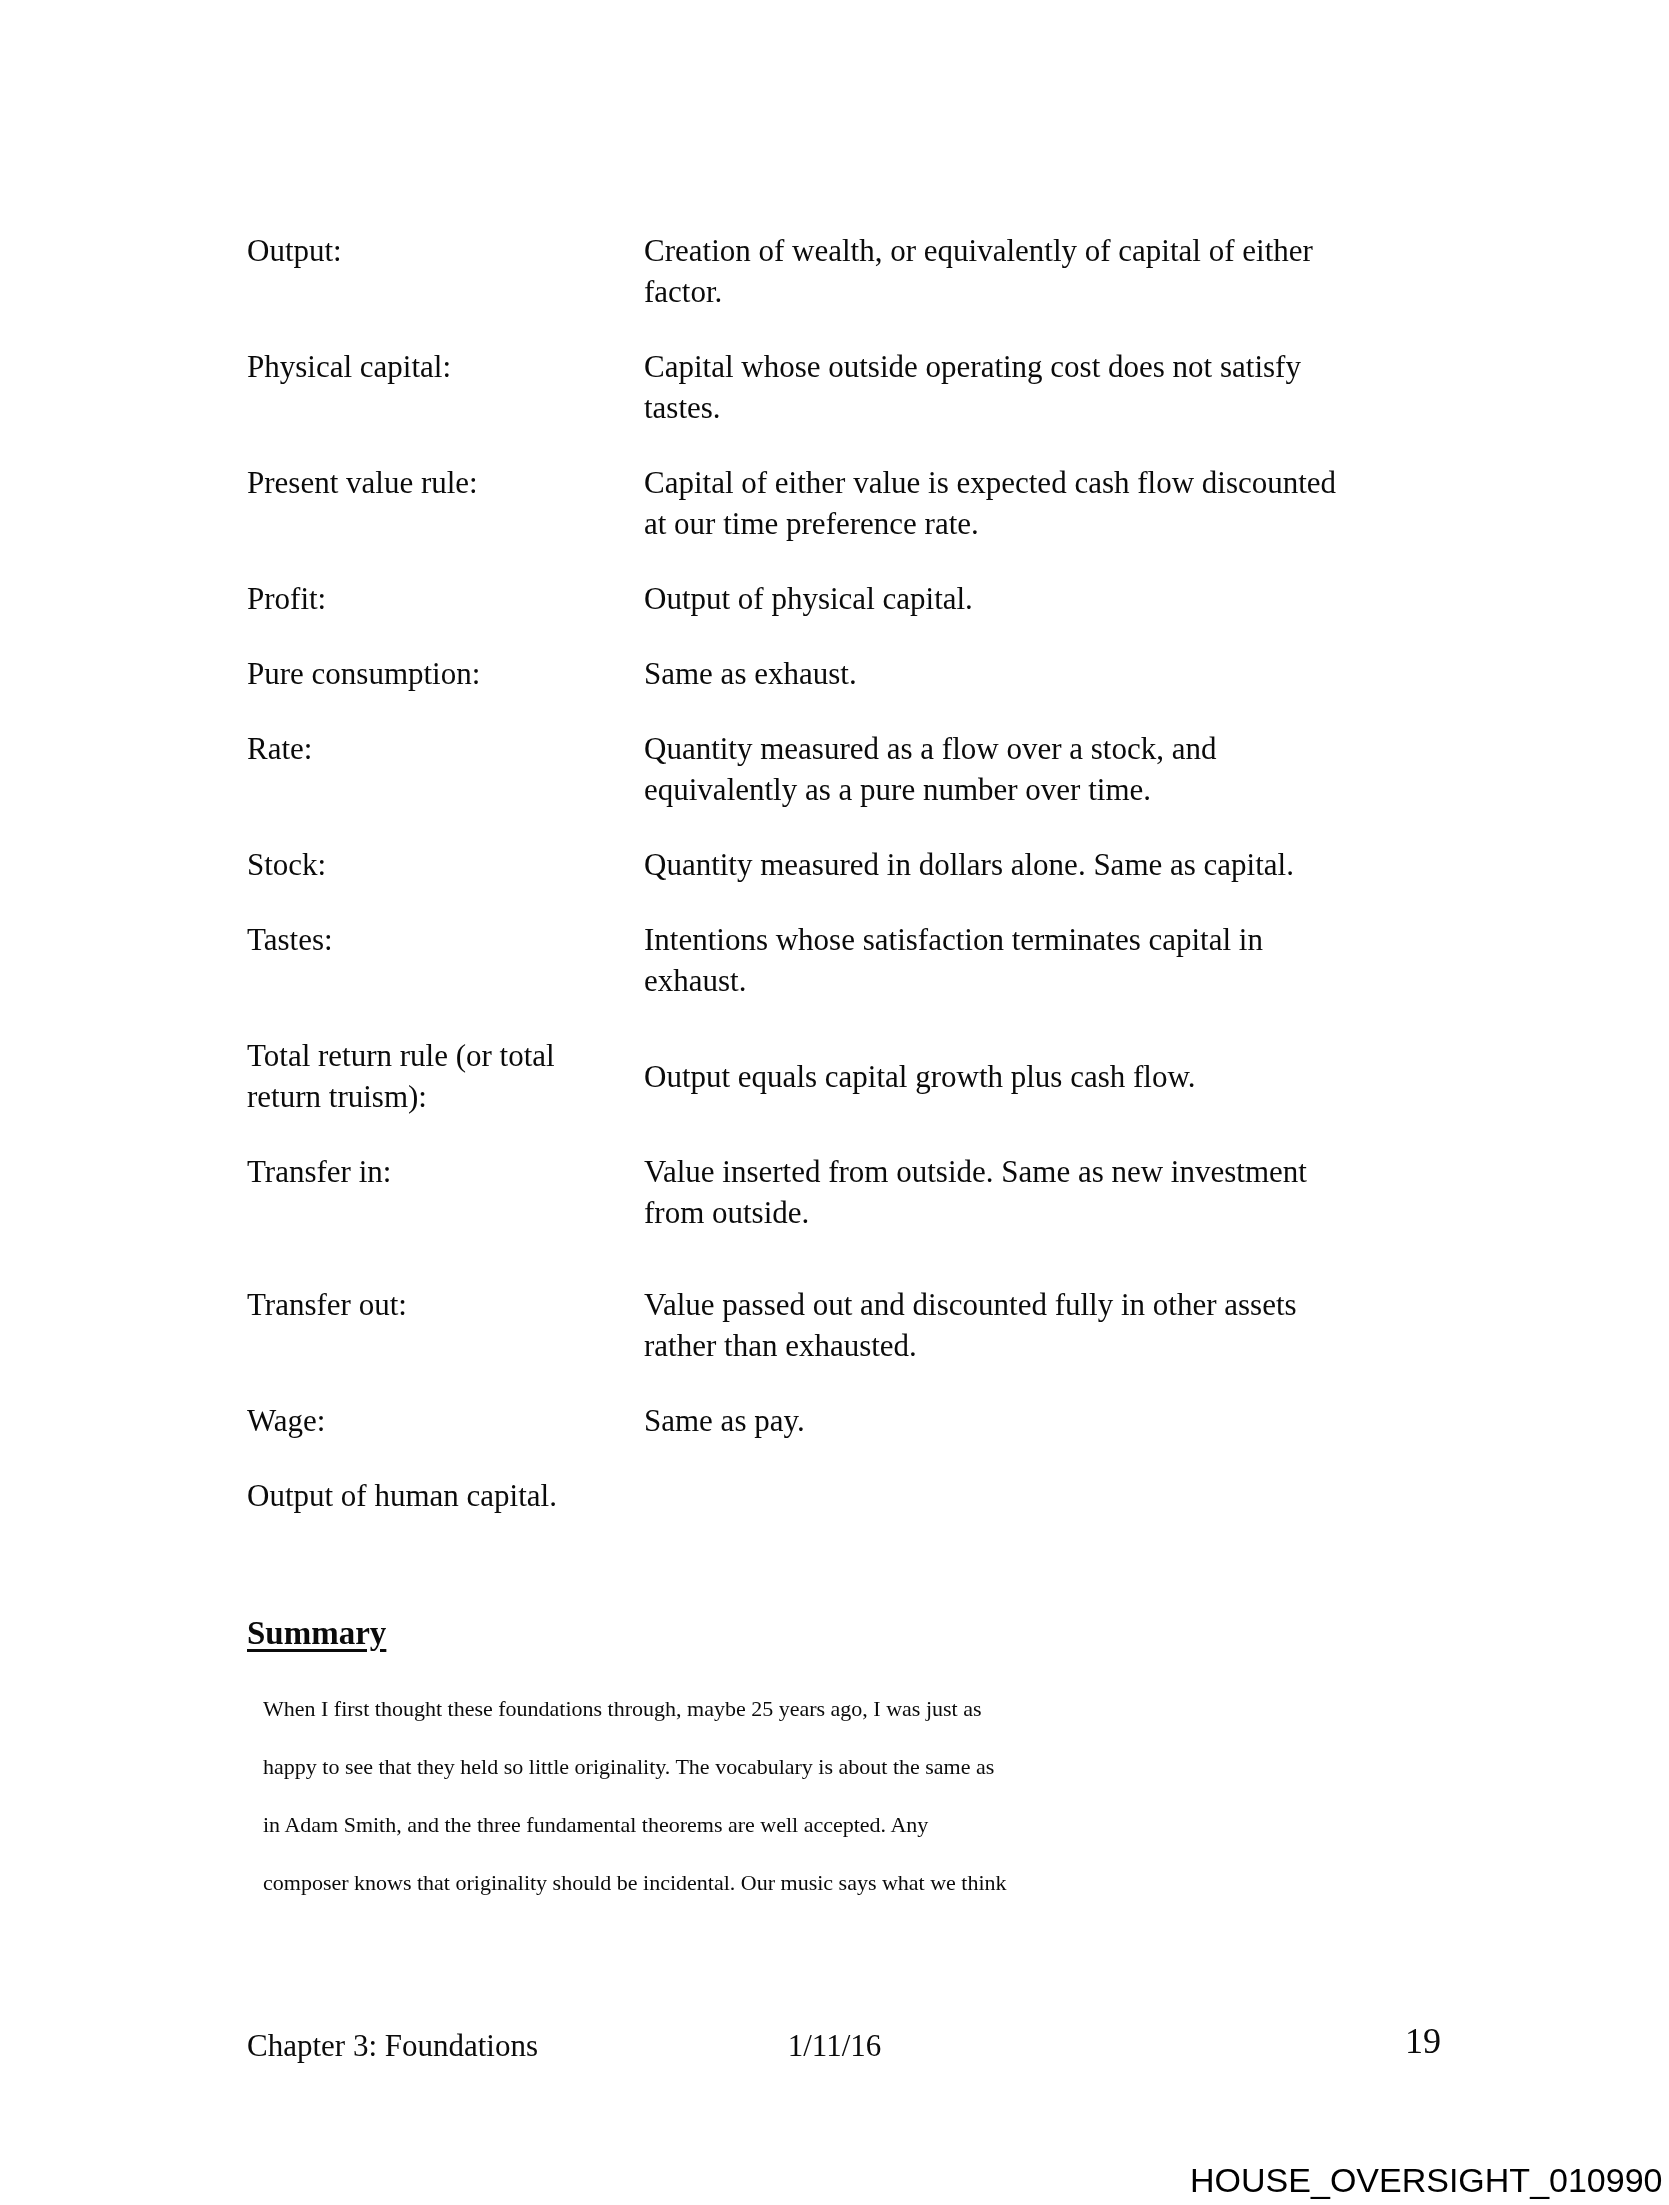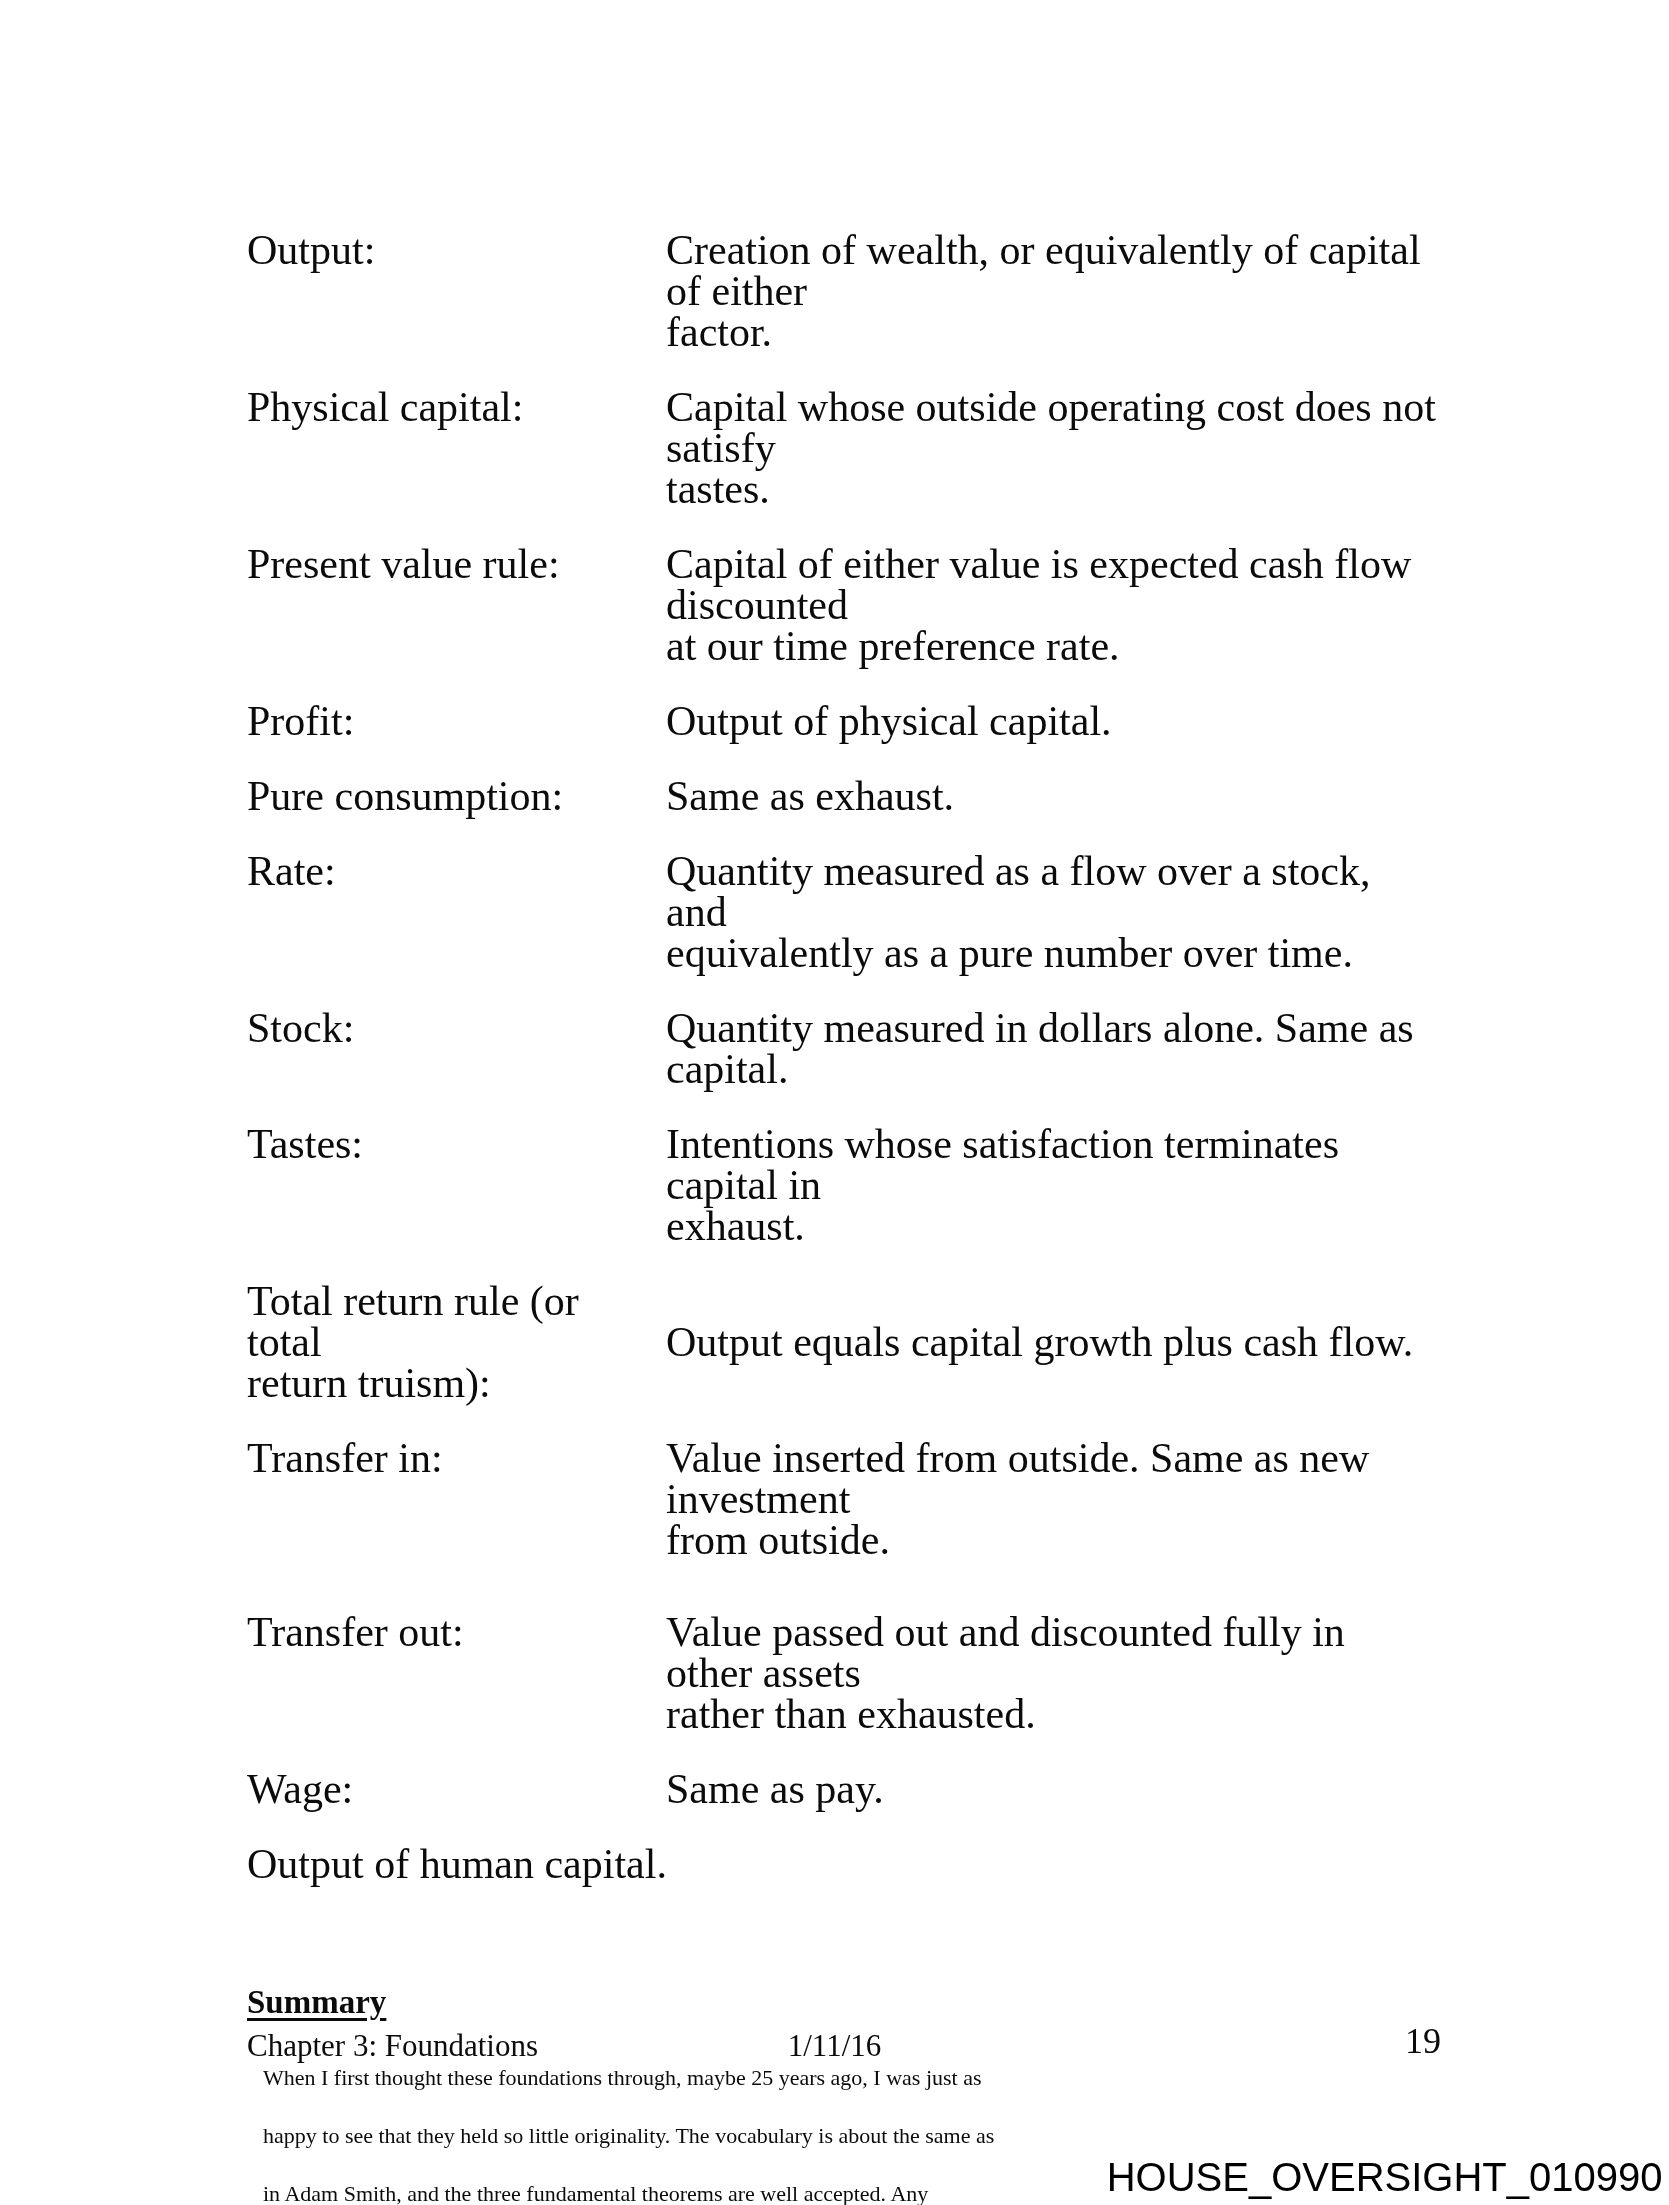--- a/index.html
+++ b/index.html
@@ -19,23 +19,22 @@
     position: absolute;
     left: 247px;
     top: 230px;
     width: 1191px;
   }
   .glossary { display: block; }
   .glossary-row {
     display: flex;
     align-items: flex-start;
     margin-bottom: 34px;
-    font-size: 42px;
+    font-size: 31px;
     line-height: 41px;
-    gap: 22px;
   }
   .glossary-row.align-end { align-items: center; }
   .glossary-row.extra-gap { margin-top: 51px; }
   .term {
     flex: 0 0 397px;
     width: 397px;
     white-space: pre-line;
   }
   .def {
     white-space: pre-line;
@@ -65,21 +64,21 @@
     line-height: 37px;
   }
   .footer-left { position: absolute; left: 247px; top: 0; }
   .footer-center { position: absolute; left: 0; top: 0; width: 100%; text-align: center; }
   .footer-right { position: absolute; left: 1405px; top: -3.9px; font-size: 36px; }
   .watermark {
     position: absolute;
     right: 6.5px;
     bottom: 5.2px;
     font-family: "Liberation Sans", "DejaVu Sans", sans-serif;
-    font-size: 40px;
+    font-size: 34px;
     color: #000000;
     white-space: nowrap;
   }
 </style>
 </head>
 <body>
 
 <main class="content">
   <section class="glossary" id="glossary">
       <div class="glossary-row">

